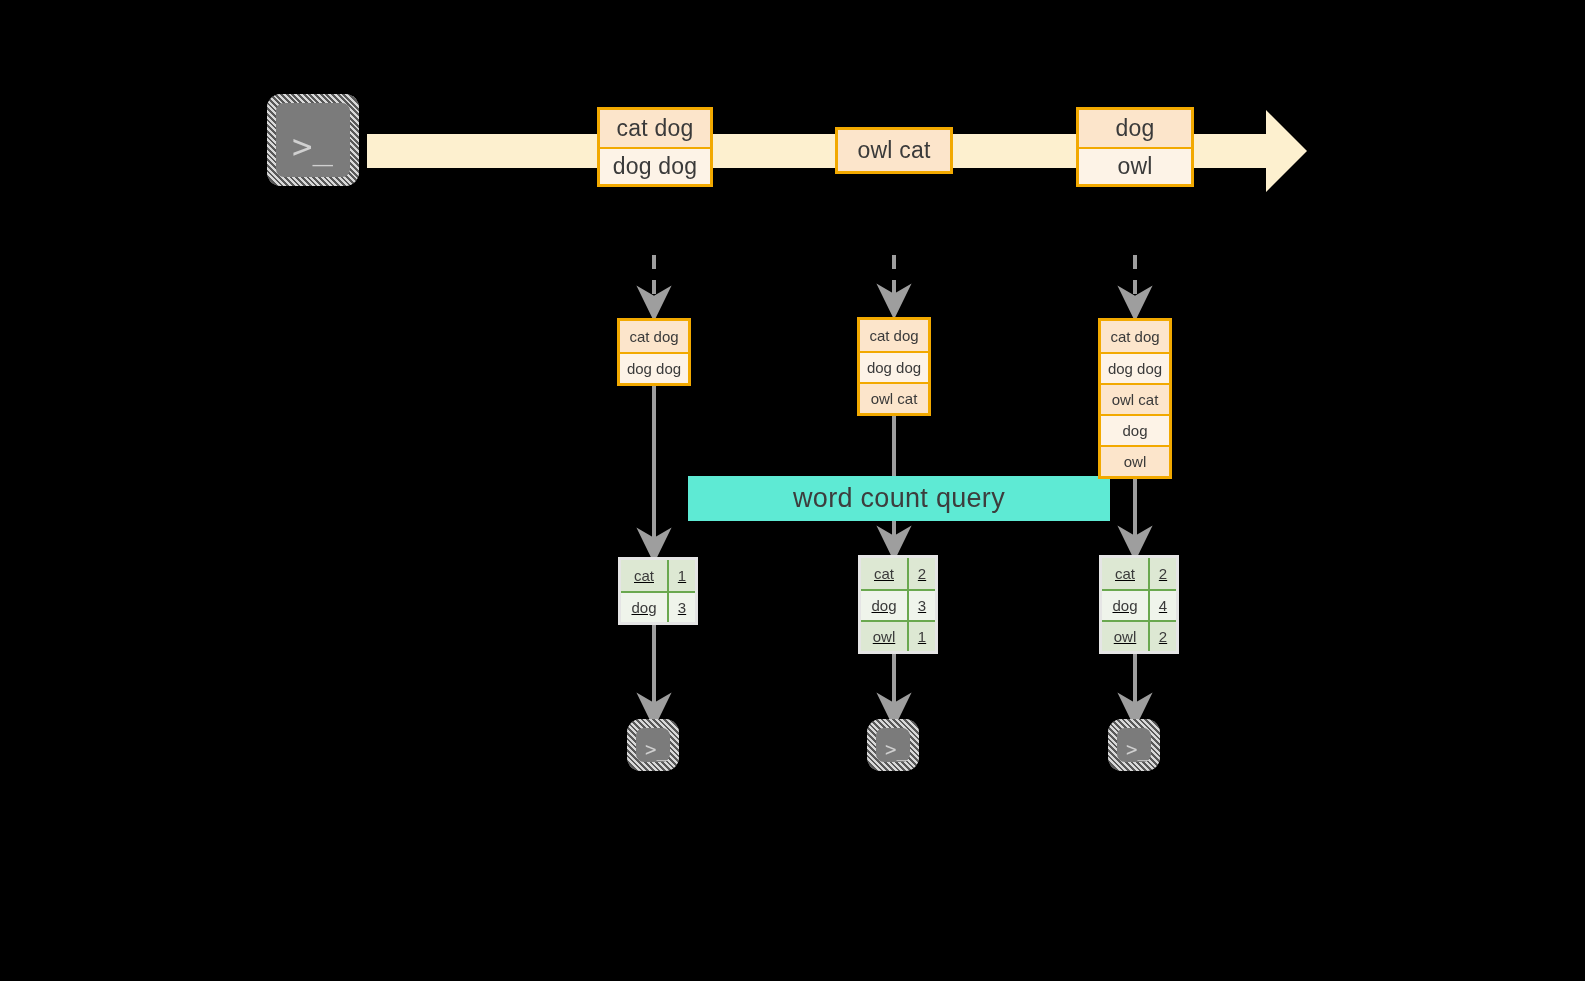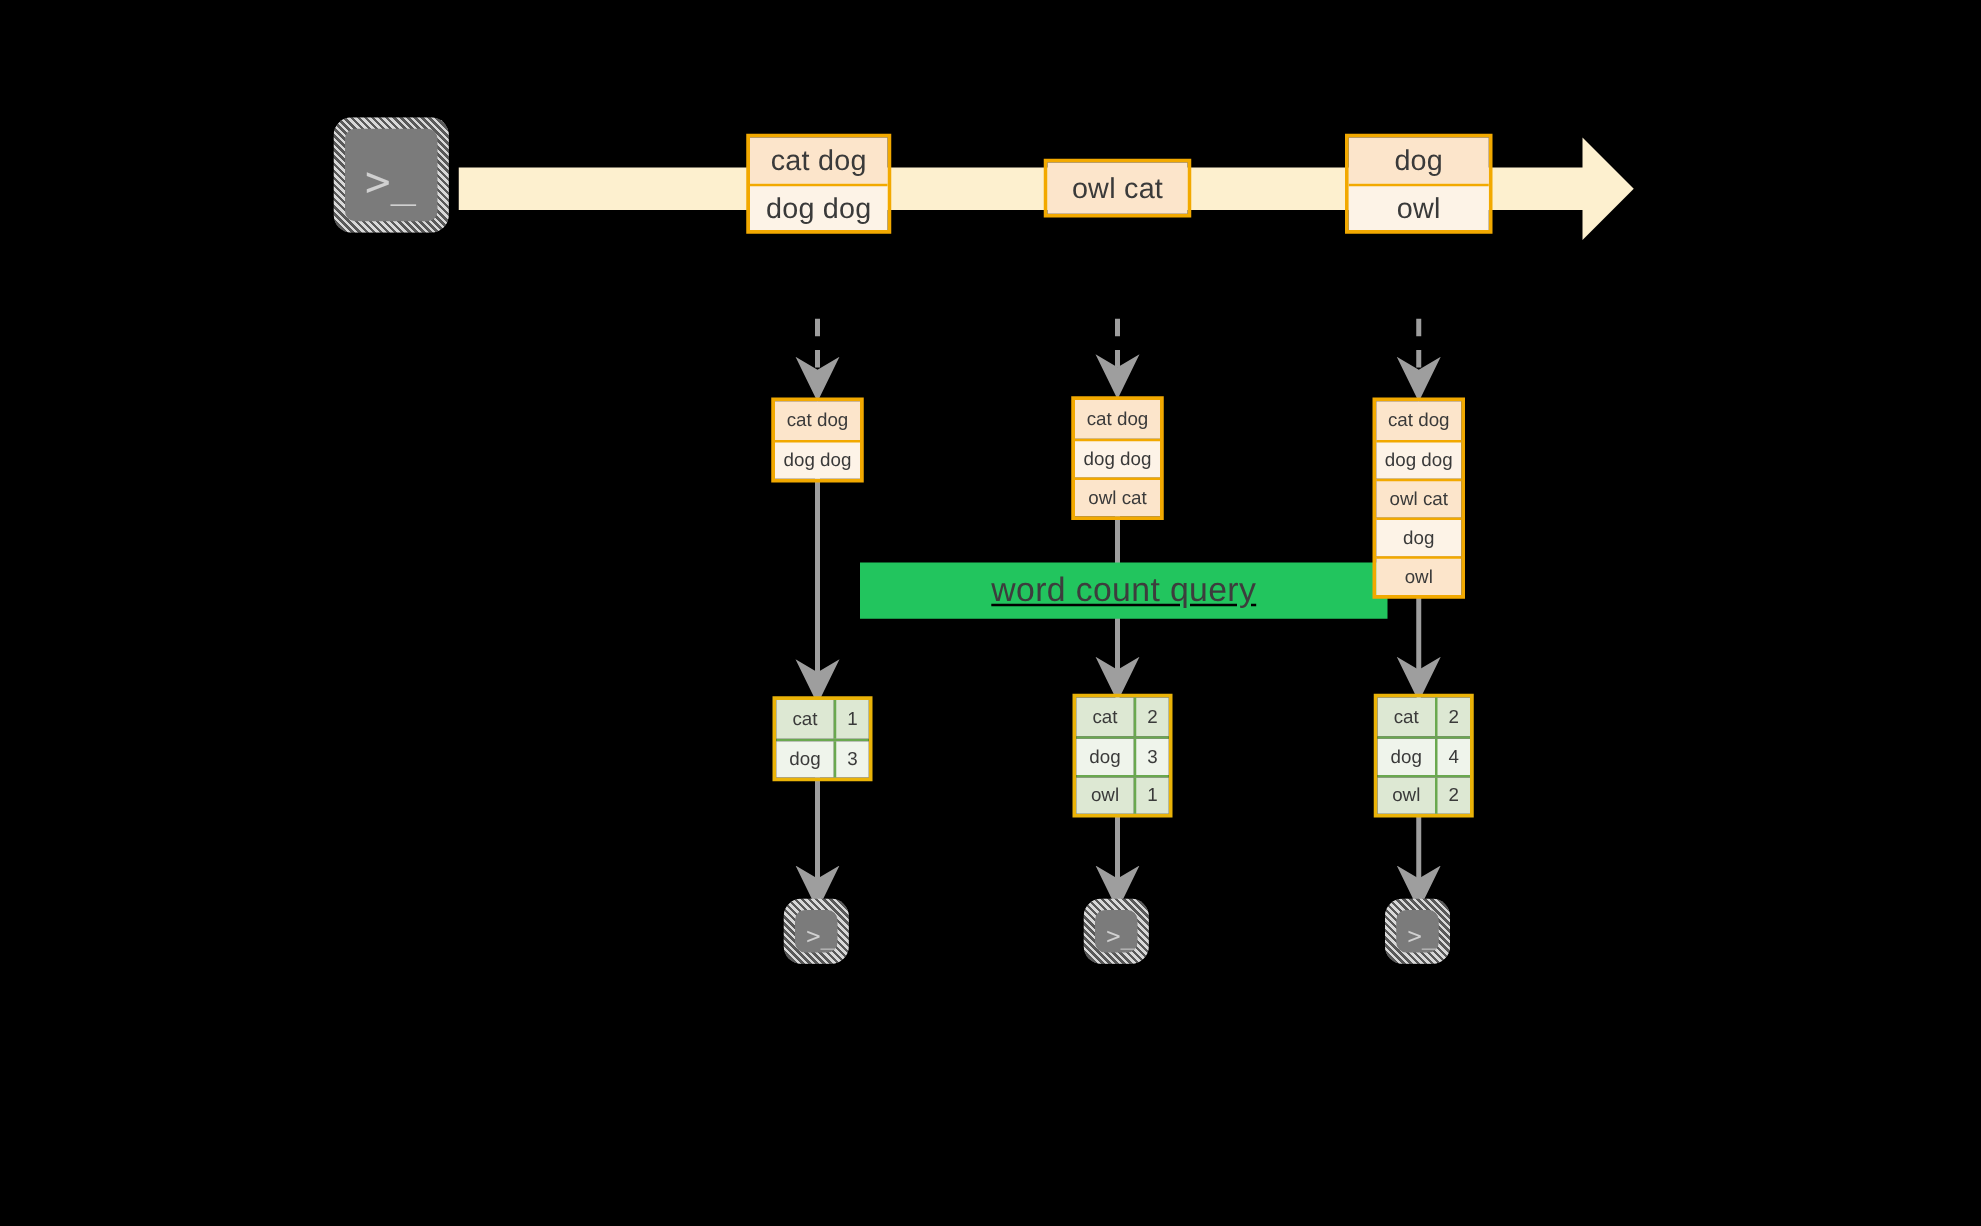--- a/index.html
+++ b/index.html
@@ -104,22 +104,23 @@
     color: #3a3a3a;
   }
   .snapbox .cell.dark  { background: #fce5cb; }
   .snapbox .cell.light { background: #fdf3e7; }
   .snapbox .cell + .cell { border-top: 2px solid #f2a900; }
 
   
   .resulttable {
     position: absolute;
     box-sizing: border-box;
-    border: 3px solid #eab308;
+    border: 3px solid #e5e5e5;
     z-index: 6;
+    text-decoration: underline;
   }
   .resulttable .row {
     display: flex;
     box-sizing: border-box;
     height: 31px;
   }
   .resulttable .row + .row { border-top: 2px solid #6aa84f; }
   .resulttable .row.dark  .c { background: #dde8d3; }
   .resulttable .row.light .c { background: #eff4eb; }
   .resulttable .c {
@@ -133,29 +134,28 @@
   .resulttable .c.word { width: 46px; }
   .resulttable .c.count {
     width: 28px;
     border-left: 2px solid #6aa84f;
   }
 
   
   .banner {
     position: absolute;
     left: 688px;
-    top: 450px;
+    top: 476px;
     width: 422px;
     height: 45px;
-    background: #22c55e;
+    background: #5eead4;
     z-index: 5;
     display: flex;
     align-items: center;
     justify-content: center;
-    text-decoration: underline;
   }
   .banner .label {
     font-size: 27px;
     color: #3d3d3d;
     letter-spacing: .3px;
     white-space: nowrap;
   }
 </style>
 </head>
 <body>

